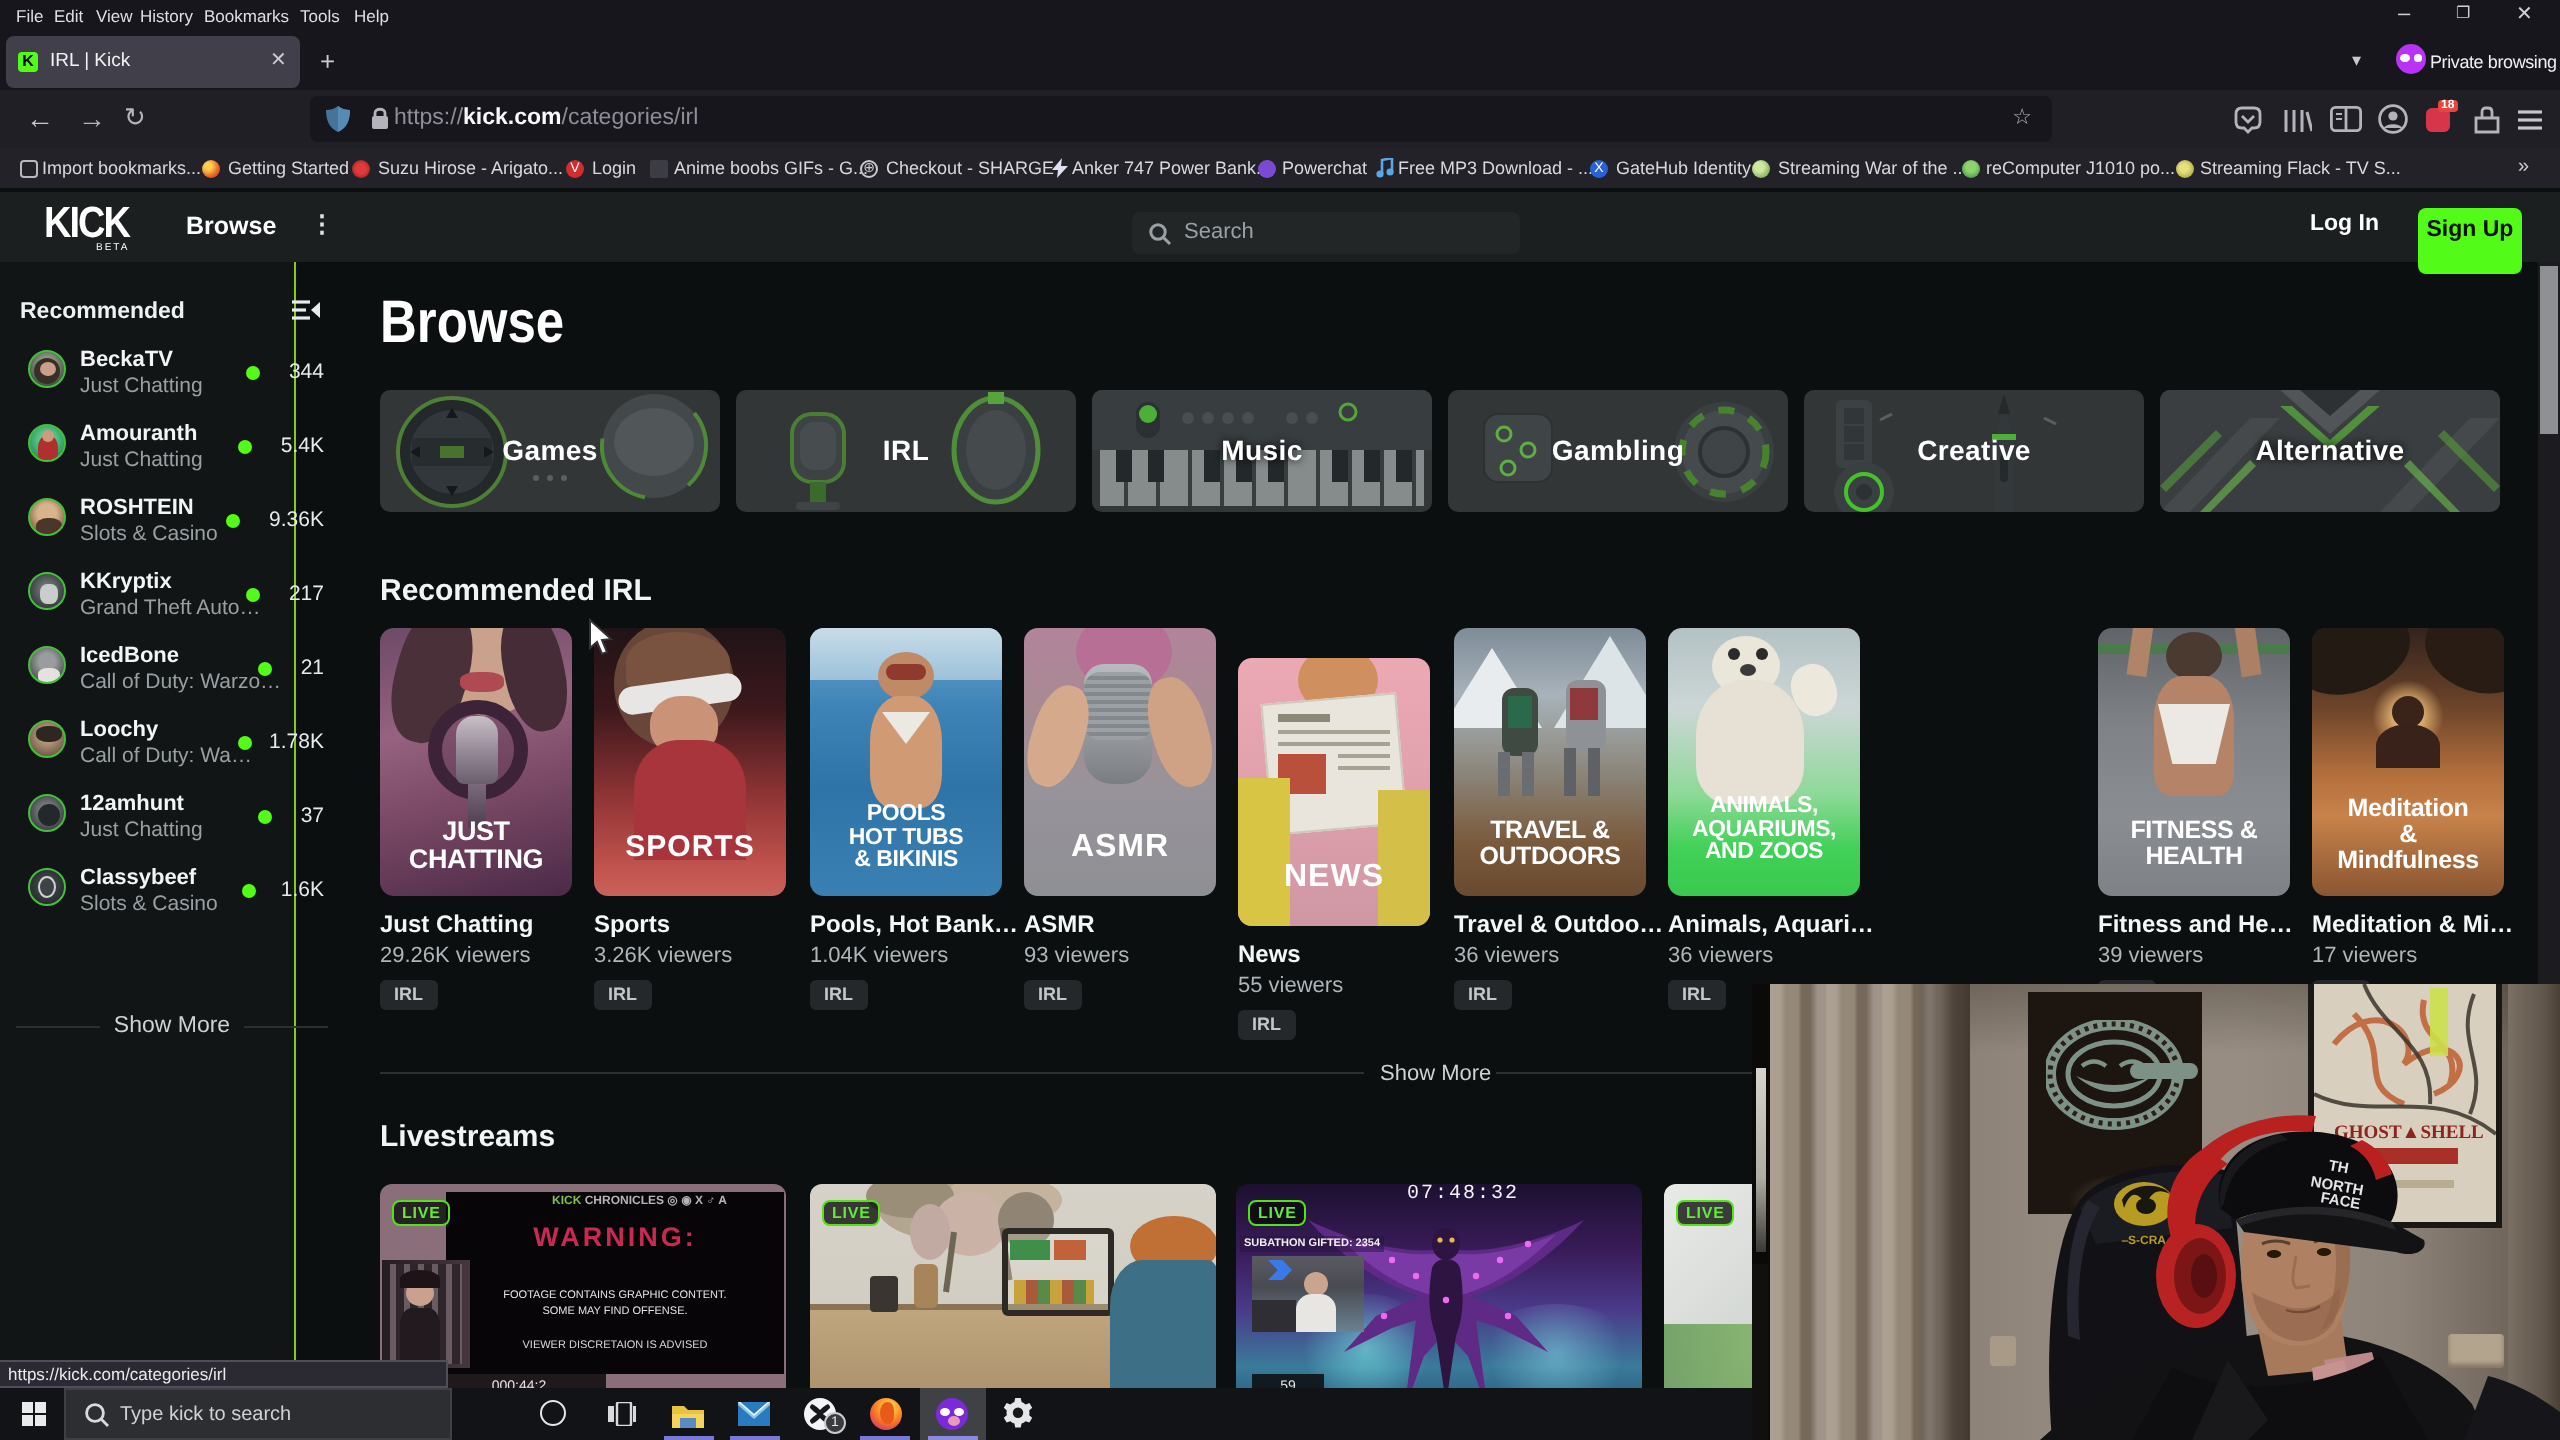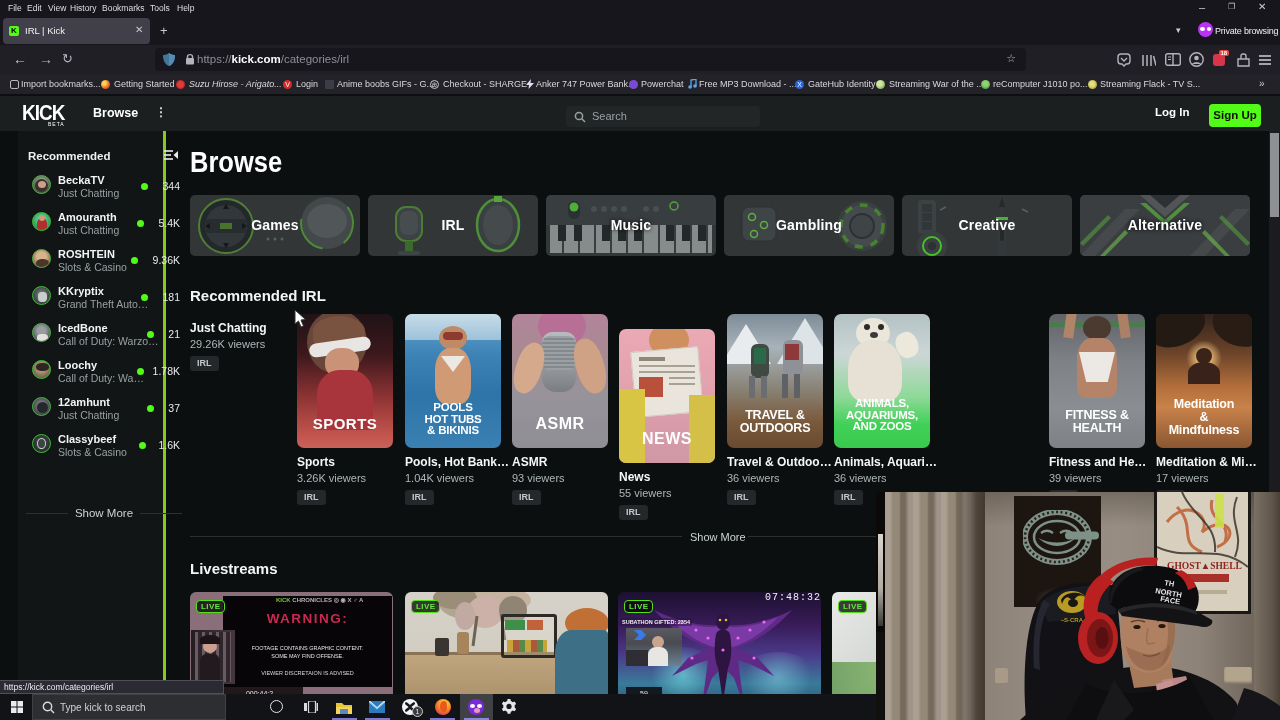--- a/index.html
+++ b/index.html
@@ -12,21 +12,21 @@
   #tabbar { left:0; top:16px; width:1280px; height:29px; background:#17161c; }
   #tab { left:3px; top:2px; width:147px; height:26px; background:#413f4a; border-radius:4px; color:#f2f2f5; }
   #navbar { left:0; top:45px; width:1280px; height:29px; background:#201f26; }
   #urlbar { left:155px; top:3px; width:871px; height:23px; background:#17161d; border-radius:4px; }
   #bmbar { left:0; top:74px; width:1280px; height:20px; background:#232229; color:#d8d8dd; font-size:9px; }
   .bmi { top:6px; width:9px; height:9px; border-radius:50%; }
   .navic { color:#b4b3bc; }
   
   #page { left:0; top:94px; width:1280px; height:626px; background:#0c0f10; }
   #kheader { left:0; top:2px; width:1280px; height:35px; background:#1c1f20; }
-  #sidebar { left:18px; top:37px; width:148px; height:589px; background:#121516; border-right:3px solid #84cc16; }
+  #sidebar { left:0; top:37px; width:148px; height:589px; background:#121516; border-right:1px solid #84cc16; }
   .chrow { position:absolute; left:0; width:172px; height:37px; }
   .chav { position:absolute; left:14px; top:4px; width:19px; height:19px; border-radius:50%; border:1.5px solid #43c03a; }
   .chname { position:absolute; left:40px; top:3px; font-size:11px; font-weight:bold; color:#f2f4f5; }
   .chcat { position:absolute; left:40px; top:16px; font-size:10.5px; color:#98a0a3; }
   .chcount { position:absolute; right:10px; top:9px; font-size:10.5px; color:#e7eaec; }
   .chdot { position:absolute; top:12px; width:7px; height:7px; border-radius:50%; background:#53fc18; }
   
   .tile { position:absolute; top:101px; width:170px; height:61px; background:#323637; border-radius:5px; overflow:hidden; }
   .tiletxt { position:absolute; width:100%; text-align:center; top:22px; font-size:14px; font-weight:bold; color:#fff; letter-spacing:.2px; }
   
@@ -127,21 +127,21 @@
         </g>
       </svg>
   </div>
 
   <div id="bmbar" class="abs">
     <span class="abs" style="left:10px;top:6px;width:9px;height:9px;border:1px solid #b9b8c1;border-radius:2px;"></span>
     <span class="abs" style="left:21px;top:5px;">Import bookmarks...</span>
     <span class="abs bmi" style="left:101px;background:radial-gradient(circle at 35% 35%,#ffd24a 20%,#e8652b 60%,#b5301f)"></span>
     <span class="abs" style="left:114px;top:5px;">Getting Started</span>
     <span class="abs bmi" style="left:176px;background:radial-gradient(circle,#e03a3a 40%,#8e1418)"></span>
-    <span class="abs" style="left:189px;top:5px;font-style:italic;">Suzu Hirose - Arigato...</span>
+    <span class="abs" style="left:189px;top:5px;">Suzu Hirose - Arigato...</span>
     <span class="abs bmi" style="left:283px;background:#d42b2b;color:#fff;font-size:7px;text-align:center;line-height:9px;">V</span>
     <span class="abs" style="left:296px;top:5px;">Login</span>
     <span class="abs bmi" style="left:325px;background:#3c3c44;border-radius:1px;"></span>
     <span class="abs" style="left:337px;top:5px;">Anime boobs GIFs - G...</span>
     <span class="abs bmi" style="left:430px;border:1px solid #c9c9cf;color:#c9c9cf;font-size:7px;text-align:center;line-height:8px;">⊕</span>
     <span class="abs" style="left:443px;top:5px;">Checkout - SHARGE</span>
     <svg class="abs" style="left:526px;top:5px" width="8" height="10">
         <path d="M5 0 L0 6 H3 L2.5 10 L8 4 H4.5z" fill="#dfe0f2"></path>
       </svg>
     <span class="abs" style="left:536px;top:5px;">Anker 747 Power Bank...</span>
@@ -171,21 +171,21 @@
       <div class="abs" style="left:93px;top:10px;font-size:12.5px;font-weight:bold;color:#fff;">Browse</div>
       <div class="abs" style="left:155px;top:9px;font-size:12px;font-weight:bold;color:#dfe3e4;">⋮</div>
       <div class="abs" style="left:566px;top:10px;width:194px;height:21px;background:#222627;border-radius:4px;">
         <svg class="abs" style="left:8px;top:5px" width="12" height="12">
             <circle cx="5" cy="5" r="3.6" fill="none" stroke="#9aa1a4" stroke-width="1.5"></circle>
             <path d="M7.8 7.8 11 11" stroke="#9aa1a4" stroke-width="1.5"></path>
           </svg>
         <span class="abs" style="left:26px;top:4px;font-size:11px;color:#9aa1a4;">Search</span>
       </div>
       <div class="abs" style="left:1155px;top:10px;font-size:11.5px;font-weight:bold;color:#fff;">Log In</div>
-      <div class="abs" style="left:1209px;top:8px;width:52px;height:23px;background:#53fc18;border-radius:4px;text-align:center;line-height:23px;font-size:11.5px;font-weight:bold;color:#081000;">Sign Up</div>
+      <div class="abs" style="left:1209px;top:8px;width:52px;height:33px;background:#53fc18;border-radius:4px;text-align:center;line-height:23px;font-size:11.5px;font-weight:bold;color:#081000;">Sign Up</div>
     </div>
 
     <div id="sidebar" class="abs">
       <div class="abs" style="left:10px;top:19px;font-size:11.5px;font-weight:bold;color:#eef0f1;">Recommended</div>
       <svg class="abs" style="left:145px;top:18px" width="16" height="12">
           <g stroke="#e8ebec" stroke-width="1.6">
             <path d="M1 2 H10"></path>
             <path d="M1 6 H8"></path>
             <path d="M1 10 H10"></path>
           </g>
@@ -220,21 +220,21 @@
           <div class="chdot" style="right:52px"></div>
           <div class="chcount">9.36K</div>
         </div>
       <div class="chrow" style="top:151px">
           <div class="chav" style="overflow:hidden;background:radial-gradient(circle at 50% 45%,#6a7072 25%,#3a4042 70%,#24292b)">
             <i class="abs" style="left:5px;top:5px;width:9px;height:10px;border-radius:40%;background:#c9cdcb"></i>
           </div>
           <div class="chname">KKryptix</div>
           <div class="chcat">Grand Theft Auto…</div>
           <div class="chdot" style="right:42px"></div>
-          <div class="chcount">181</div>
+          <div class="chcount">217</div>
         </div>
       <div class="chrow" style="top:188px">
           <div class="chav" style="overflow:hidden;background:radial-gradient(circle at 50% 40%,#9a9da0 30%,#5a5e60 70%,#35393b)">
             <i class="abs" style="left:4px;top:10px;width:11px;height:8px;border-radius:40%;background:#e4e2dc"></i>
           </div>
           <div class="chname">IcedBone</div>
           <div class="chcat">Call of Duty: Warzo…</div>
           <div class="chdot" style="right:36px"></div>
           <div class="chcount">21</div>
         </div>
@@ -386,20 +386,30 @@
       </svg>
       <div class="tiletxt">Creative</div>
     </div>
 
     <div class="abs" style="left:190px;top:193px;font-size:15px;font-weight:bold;color:#f2f4f5;">Recommended IRL</div>
     <svg class="abs" style="left:294px;top:215px;z-index:40" width="14" height="20">
         <path d="M1 1 L1 15 L4.5 12 L7 18 L9.5 17 L7 11 L11.5 10.5z" fill="#fff" stroke="#333" stroke-width="1"></path>
       </svg>
 
     <div class="card" style="left:190px;top:220px;">
+      <div class="thumb" style="background:linear-gradient(165deg,#6d4a68 0%,#96627f 35%,#7c4a66 60%,#4a2a48 100%);">
+        <div class="abs" style="left:28px;top:-6px;width:52px;height:50px;border-radius:50%;background:#caa18c;"></div>
+        <div class="abs" style="left:8px;top:-12px;width:36px;height:70px;border-radius:45%;background:#4a3038;transform:rotate(15deg);"></div>
+        <div class="abs" style="left:62px;top:-10px;width:30px;height:62px;border-radius:45%;background:#462c36;transform:rotate(-12deg);"></div>
+        <div class="abs" style="left:40px;top:22px;width:22px;height:10px;border-radius:40%;background:#b04a52;"></div>
+        <div class="abs" style="left:24px;top:36px;width:50px;height:50px;border-radius:50%;border:7px solid #3c2337;background:rgba(60,35,60,.25);"></div>
+        <div class="abs" style="left:38px;top:44px;width:21px;height:34px;border-radius:9px 9px 4px 4px;background:linear-gradient(180deg,#c8bfc6,#8e8190 60%,#6a5e6c);"></div>
+        <div class="abs" style="left:44px;top:78px;width:9px;height:22px;background:linear-gradient(180deg,#7a6a7a,#4e3c50);"></div>
+        <div class="ct" style="top:95px;font-size:13.5px;">JUST<br>CHATTING</div>
+      </div>
       <div class="cardtitle">Just Chatting</div>
       <div class="cardviews">29.26K viewers</div>
       <div><span class="pill">IRL</span></div>
     </div>
     <div class="card" style="left:297px;top:220px;">
       <div class="thumb" style="background:linear-gradient(180deg,#201317 0%,#3c181c 30%,#8e3334 62%,#c2544e 90%,#c8625a 100%);">
         <div class="abs" style="left:10px;top:-4px;width:60px;height:64px;border-radius:50%;background:#68463a;"></div>
         <div class="abs" style="left:16px;top:2px;width:52px;height:30px;border-radius:50% 50% 20% 20%;background:#7a5240;"></div>
         <div class="abs" style="left:12px;top:26px;width:62px;height:14px;border-radius:8px;background:#e8e6e4;transform:rotate(-8deg);"></div>
         <div class="abs" style="left:28px;top:34px;width:34px;height:30px;border-radius:45%;background:#ca9277;"></div>
@@ -574,21 +584,21 @@
             <circle cx="48" cy="24" r="1.6"></circle>
             <circle cx="60" cy="32" r="1.6"></circle>
             <circle cx="116" cy="16" r="1.6"></circle>
             <circle cx="102" cy="24" r="1.6"></circle>
             <circle cx="90" cy="32" r="1.6"></circle>
             <circle cx="44" cy="52" r="1.6"></circle>
             <circle cx="106" cy="52" r="1.6"></circle>
             <circle cx="75" cy="44" r="1.6"></circle>
           </g>
       </svg>
-      <div class="abs" style="left:0;top:0;width:203px;text-align:right;font-size:10px;font-family:'Liberation Mono',monospace;color:#f2f2f6;letter-spacing:1px;padding-left:24px;">07:48:32</div>
+      <div class="abs" style="left:0;top:0;width:203px;text-align:center;font-size:10px;font-family:'Liberation Mono',monospace;color:#f2f2f6;letter-spacing:1px;padding-left:24px;">07:48:32</div>
       <div class="abs" style="left:2px;top:26px;font-size:5.5px;font-weight:bold;color:#f0eef4;background:rgba(40,20,60,.5);padding:1px 2px;">SUBATHON GIFTED: 2354</div>
       <div class="abs" style="left:8px;top:36px;width:56px;height:38px;background:linear-gradient(180deg,#5a5a62 0%,#4a4a52 40%,#6a8292 100%);">
         <div class="abs" style="left:8px;top:2px;width:12px;height:10px;background:#3a7ae8;clip-path:polygon(0 0,40% 50%,0 100%,60% 100%,100% 50%,60% 0);"></div>
         <div class="abs" style="left:26px;top:8px;width:12px;height:12px;border-radius:50%;background:#caa58e;"></div>
         <div class="abs" style="left:22px;top:19px;width:20px;height:19px;border-radius:40% 40% 0 0;background:#e8e6e2;"></div>
         <div class="abs" style="left:0px;top:22px;width:22px;height:16px;background:#2e2e34;"></div>
       </div>
       <div class="abs" style="left:8px;top:95px;width:36px;height:14px;background:rgba(12,10,14,.85);color:#e8e4e6;font-size:7px;line-height:14px;text-align:center;">59</div>
       <div class="livebadge">LIVE</div>
     </div>

